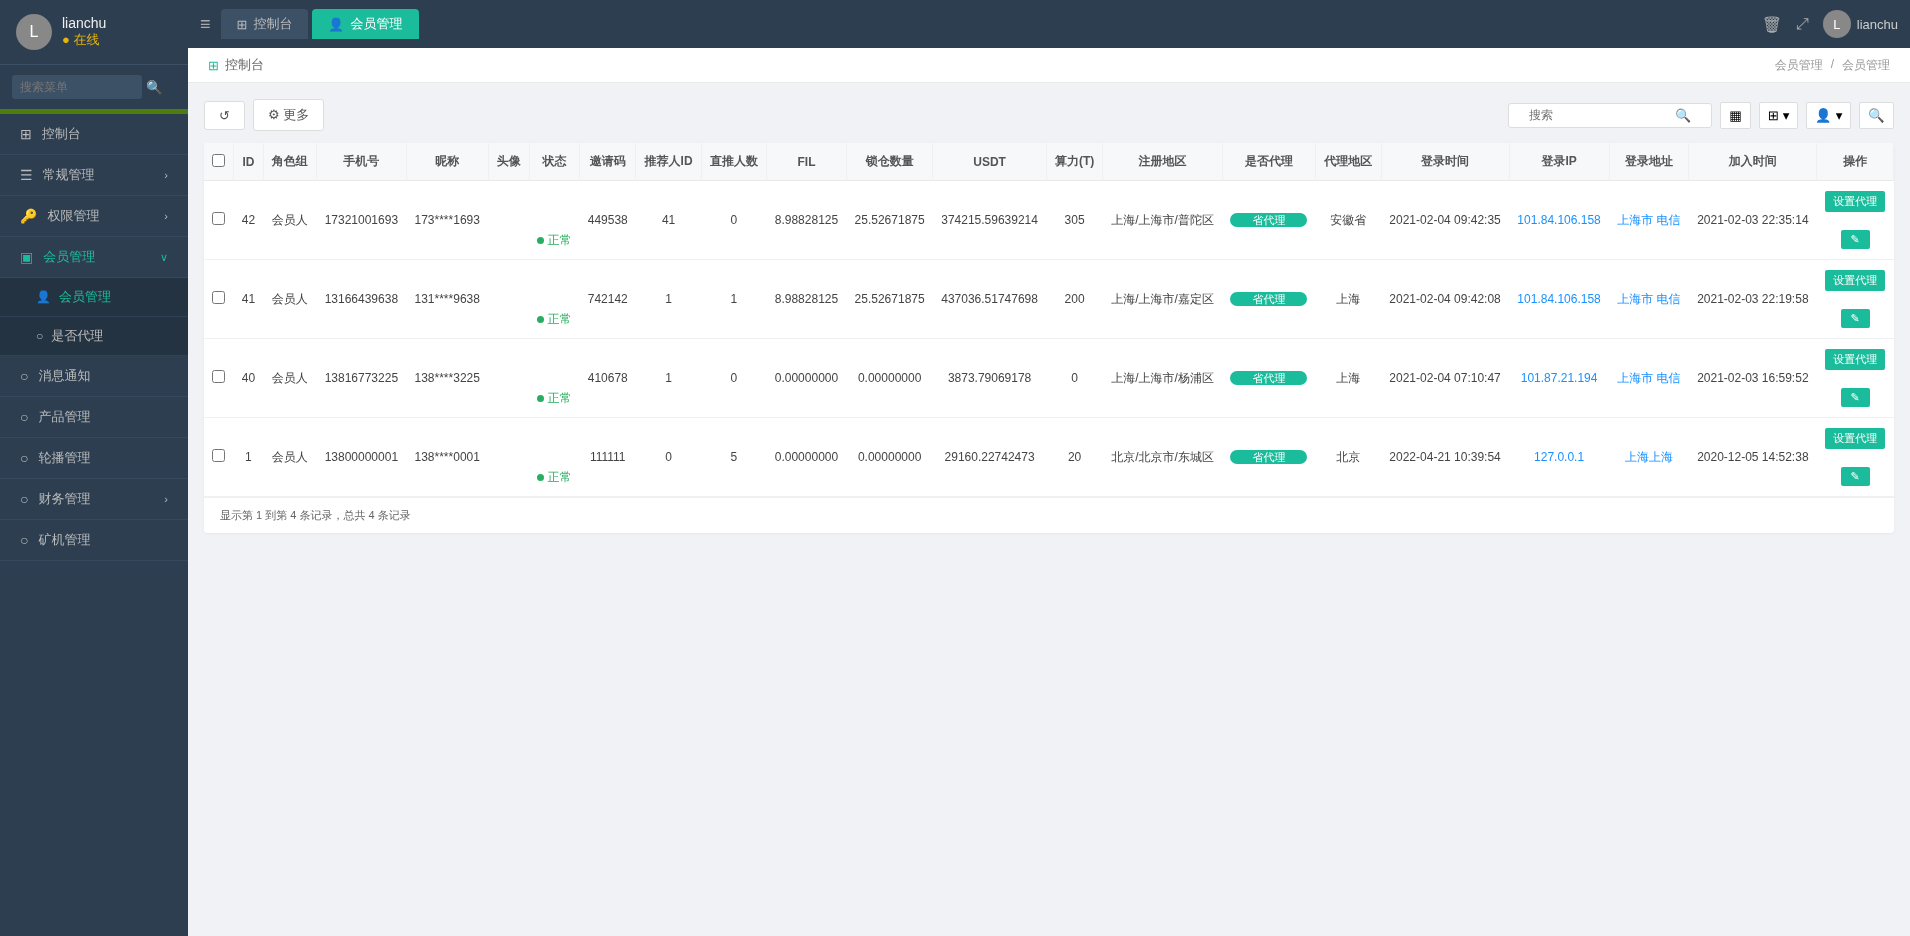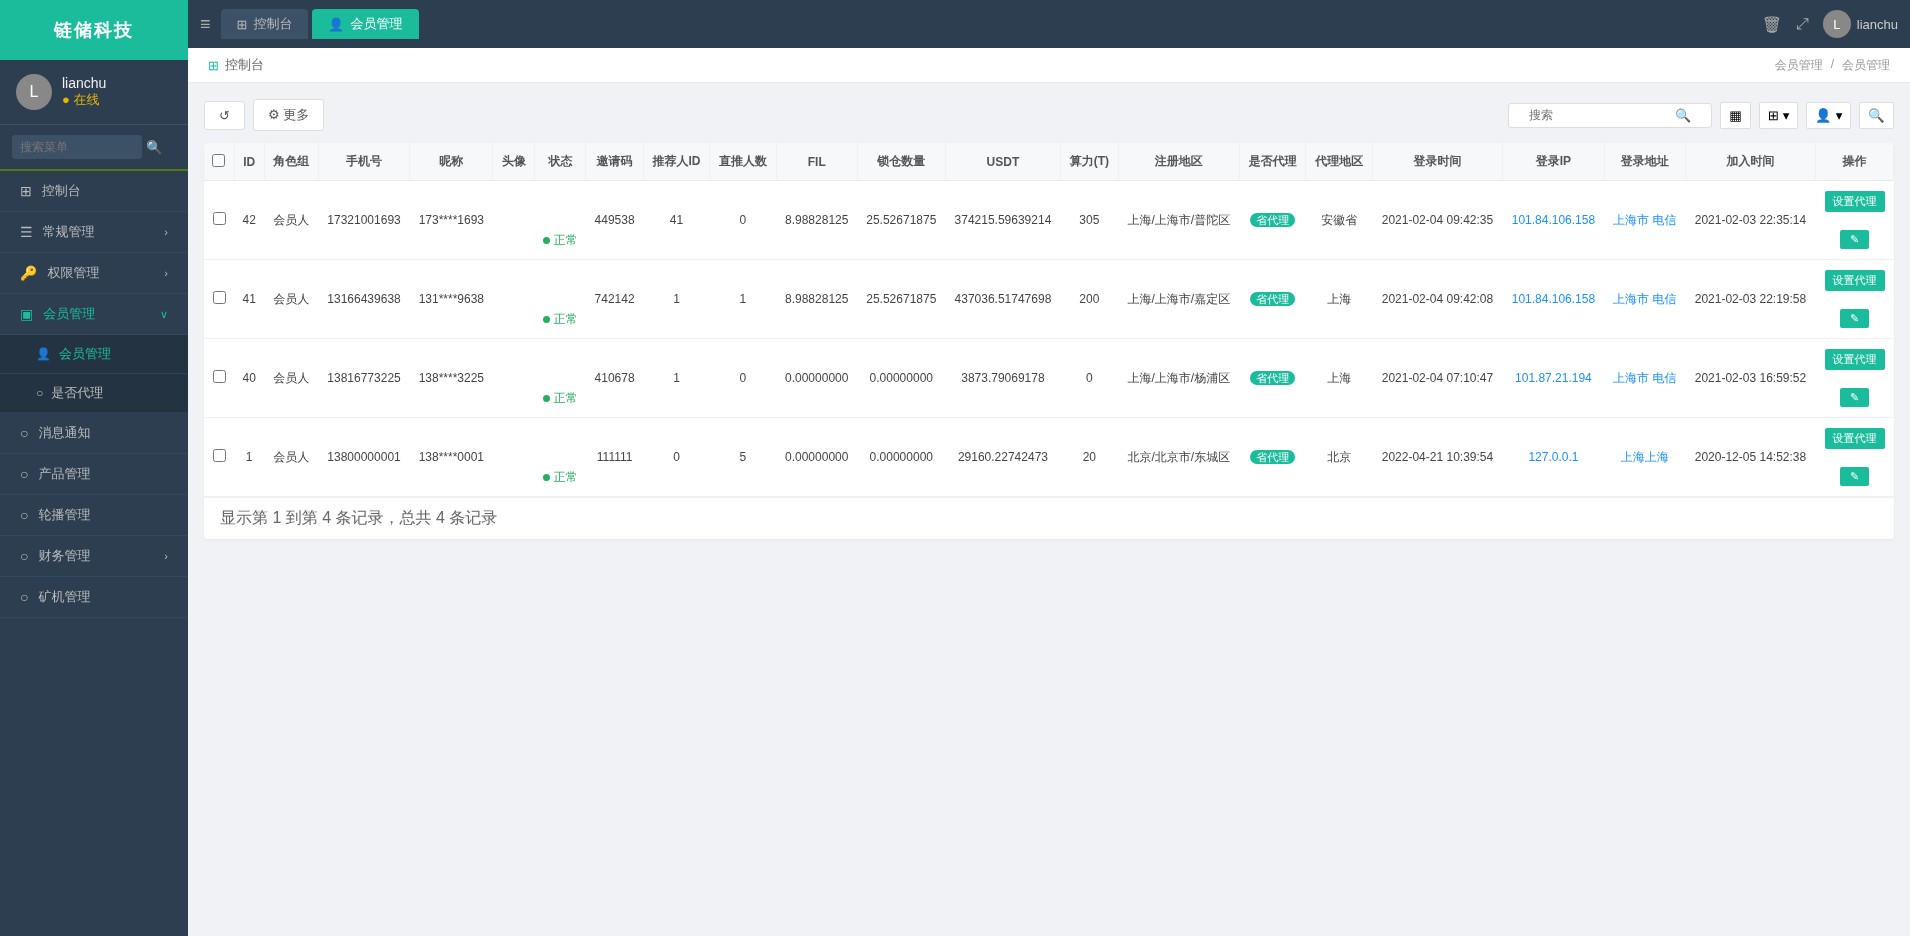--- a/index.html
+++ b/index.html
@@ -35,21 +35,21 @@
       background: #888;
       border-radius: 50%;
       margin-right: 10px;
       display: flex; align-items: center; justify-content: center;
       color: white; font-size: 16px;
     }
     .sidebar-username { color: #eee; font-size: 14px; }
     .sidebar-status { color: #eab308; font-size: 13px; }
     .sidebar-search {
       padding: 10px 12px;
-      border-bottom: 2px solid #4d7c0f;
+      border-bottom: 5px solid #4d7c0f;
       display: flex; align-items: center;
     }
     .sidebar-search input {
       background: #3d5166;
       border: none;
       border-radius: 3px;
       color: #ccc;
       padding: 5px 8px;
       width: 130px;
       font-size: 12px;
@@ -168,33 +168,32 @@
     tbody tr { border-bottom: 1px solid #f0f0f0; }
     tbody td {
       padding: 10px 8px; text-align: center; color: #444; white-space: nowrap;
     }
     .status-badge {
       display: inline-flex; align-items: center; gap: 3px;
       color: #27ae60; font-size: 12px; margin-top: 40px;
     }
     .status-dot { width: 7px; height: 7px; border-radius: 50%; background: #27ae60; }
     .agent-badge {
-      background: #1abc9c; color: white; padding: 1px 6px; border-radius: 10px; font-size: 11px; cursor: pointer;
+      background: #1abc9c; color: white; padding: 1px 22px; border-radius: 10px; font-size: 11px; cursor: pointer;
     }
     .link-text { color: #1890ff; cursor: pointer; }
     .btn-set-agent { background: #1abc9c; color: white; padding: 3px 8px; border-radius: 2px; font-size: 11px; border: none; cursor: pointer; display: block; margin: 0 auto 18px; }
     .btn-edit { background: #1abc9c; color: white; padding: 3px 10px; border-radius: 2px; font-size: 11px; border: none; cursor: pointer; display: block; margin: 0 auto; }
-    .table-footer { padding: 10px 16px; color: #666; font-size: 16px; background: white; border-top: 1px solid #f0f0f0; }
+    .table-footer { padding: 10px 16px; color: #666; font-size: 11px; background: white; border-top: 1px solid #f0f0f0; }
     input[type="checkbox"] { cursor: pointer; }
   </style>
 </head>
 <body>
 
 <div class="sidebar">
-  <div class="sidebar-header">链储科技</div>
   <div class="sidebar-user">
     <div class="sidebar-avatar">L</div>
     <div>
       <div class="sidebar-username">lianchu</div>
       <div class="sidebar-status">● 在线</div>
     </div>
   </div>
   <div class="sidebar-search">
     <input type="text" placeholder="搜索菜单" style="">
     <button class="search-btn">🔍</button>

